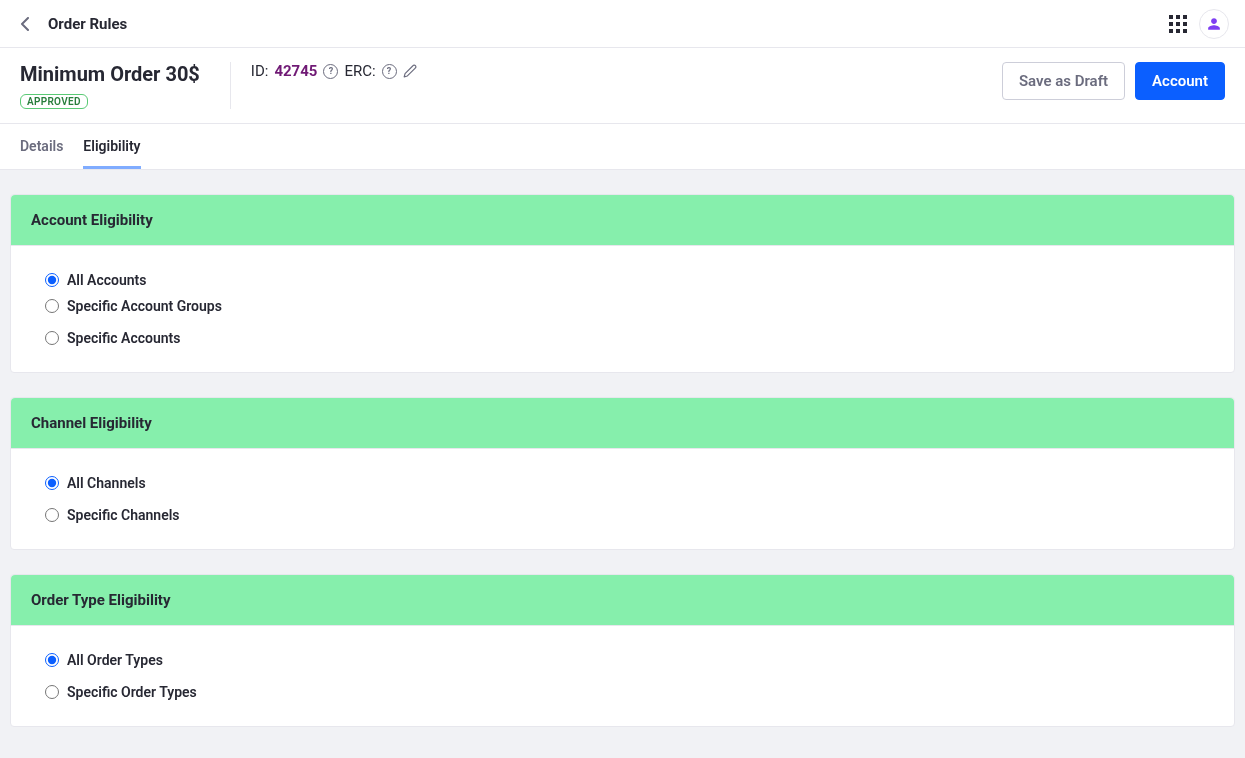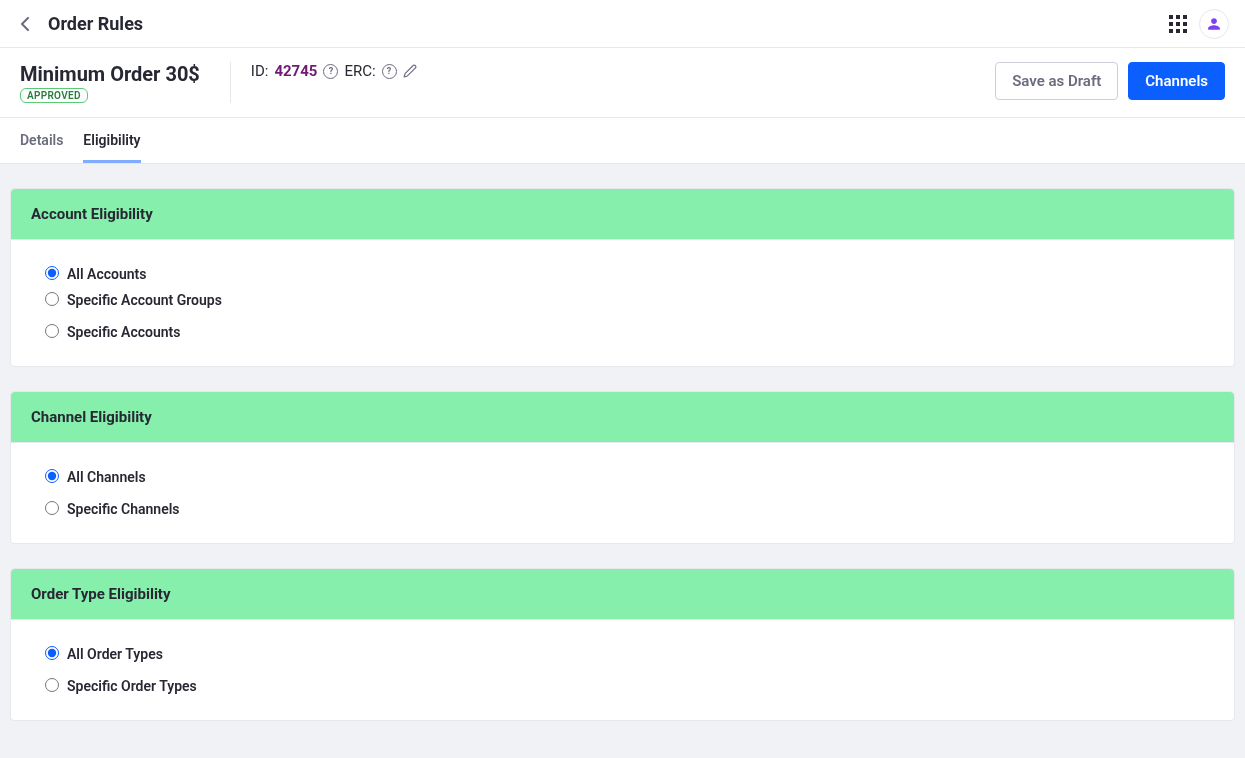--- a/index.html
+++ b/index.html
@@ -30,21 +30,21 @@
     .back-btn {
       display: flex;
       align-items: center;
       justify-content: center;
       width: 18px;
       height: 18px;
       color: #6b6c7e;
       cursor: pointer;
     }
     .top-title {
-      font-size: 18px;
+      font-size: 15px;
       font-weight: 700;
     }
     .top-right {
       display: flex;
       align-items: center;
       gap: 12px;
     }
     .apps-icon {
       display: grid;
       grid-template-columns: repeat(3, 4px);
@@ -81,20 +81,21 @@
       align-items: flex-start;
     }
     .title-block {
       padding-right: 30px;
       border-right: 1px solid #e7e7ed;
       margin-right: 20px;
     }
     .page-title {
       font-size: 20px;
       font-weight: 700;
+      margin-bottom: 6px;
     }
     .status-badge {
       display: inline-block;
       font-size: 10px;
       font-weight: 600;
       color: #287d3c;
       border: 1px solid #5aca75;
       padding: 1px 6px;
       border-radius: 6px;
       letter-spacing: .3px;
@@ -198,21 +199,21 @@
       font-weight: 700;
       border-bottom: 1px solid #e7e7ed;
       border-top-left-radius: 4px;
       border-top-right-radius: 4px;
     }
     .card-body {
       padding: 26px 34px;
     }
     .radio-row {
       display: flex;
-      align-items: flex-start;
+      align-items: center;
       gap: 8px;
       margin-bottom: 10px;
       font-size: 14px;
       font-weight: 600;
       cursor: pointer;
     }
     .radio-row:last-child {
       margin-bottom: 0;
       margin-top: 16px;
     }
@@ -273,21 +274,21 @@
         <span class="pencil-icon">
           <svg width="14" height="14" viewBox="0 0 24 24" fill="none" stroke="currentColor" stroke-width="2" stroke-linecap="round" stroke-linejoin="round">
               <path d="M17 3a2.85 2.85 0 1 1 4 4L7.5 20.5 2 22l1.5-5.5L17 3z"></path>
             </svg>
         </span>
       </div>
     </div>
   </div>
   <div class="header-right">
     <button class="btn btn-secondary">Save as Draft</button>
-    <button class="btn btn-primary">Channels</button>
+    <button class="btn btn-primary">Account</button>
   </div>
 </div>
 
 <div class="tabs">
   <div class="tab">Details</div>
   <div class="tab active">Eligibility</div>
 </div>
 
 <div class="main">
 

